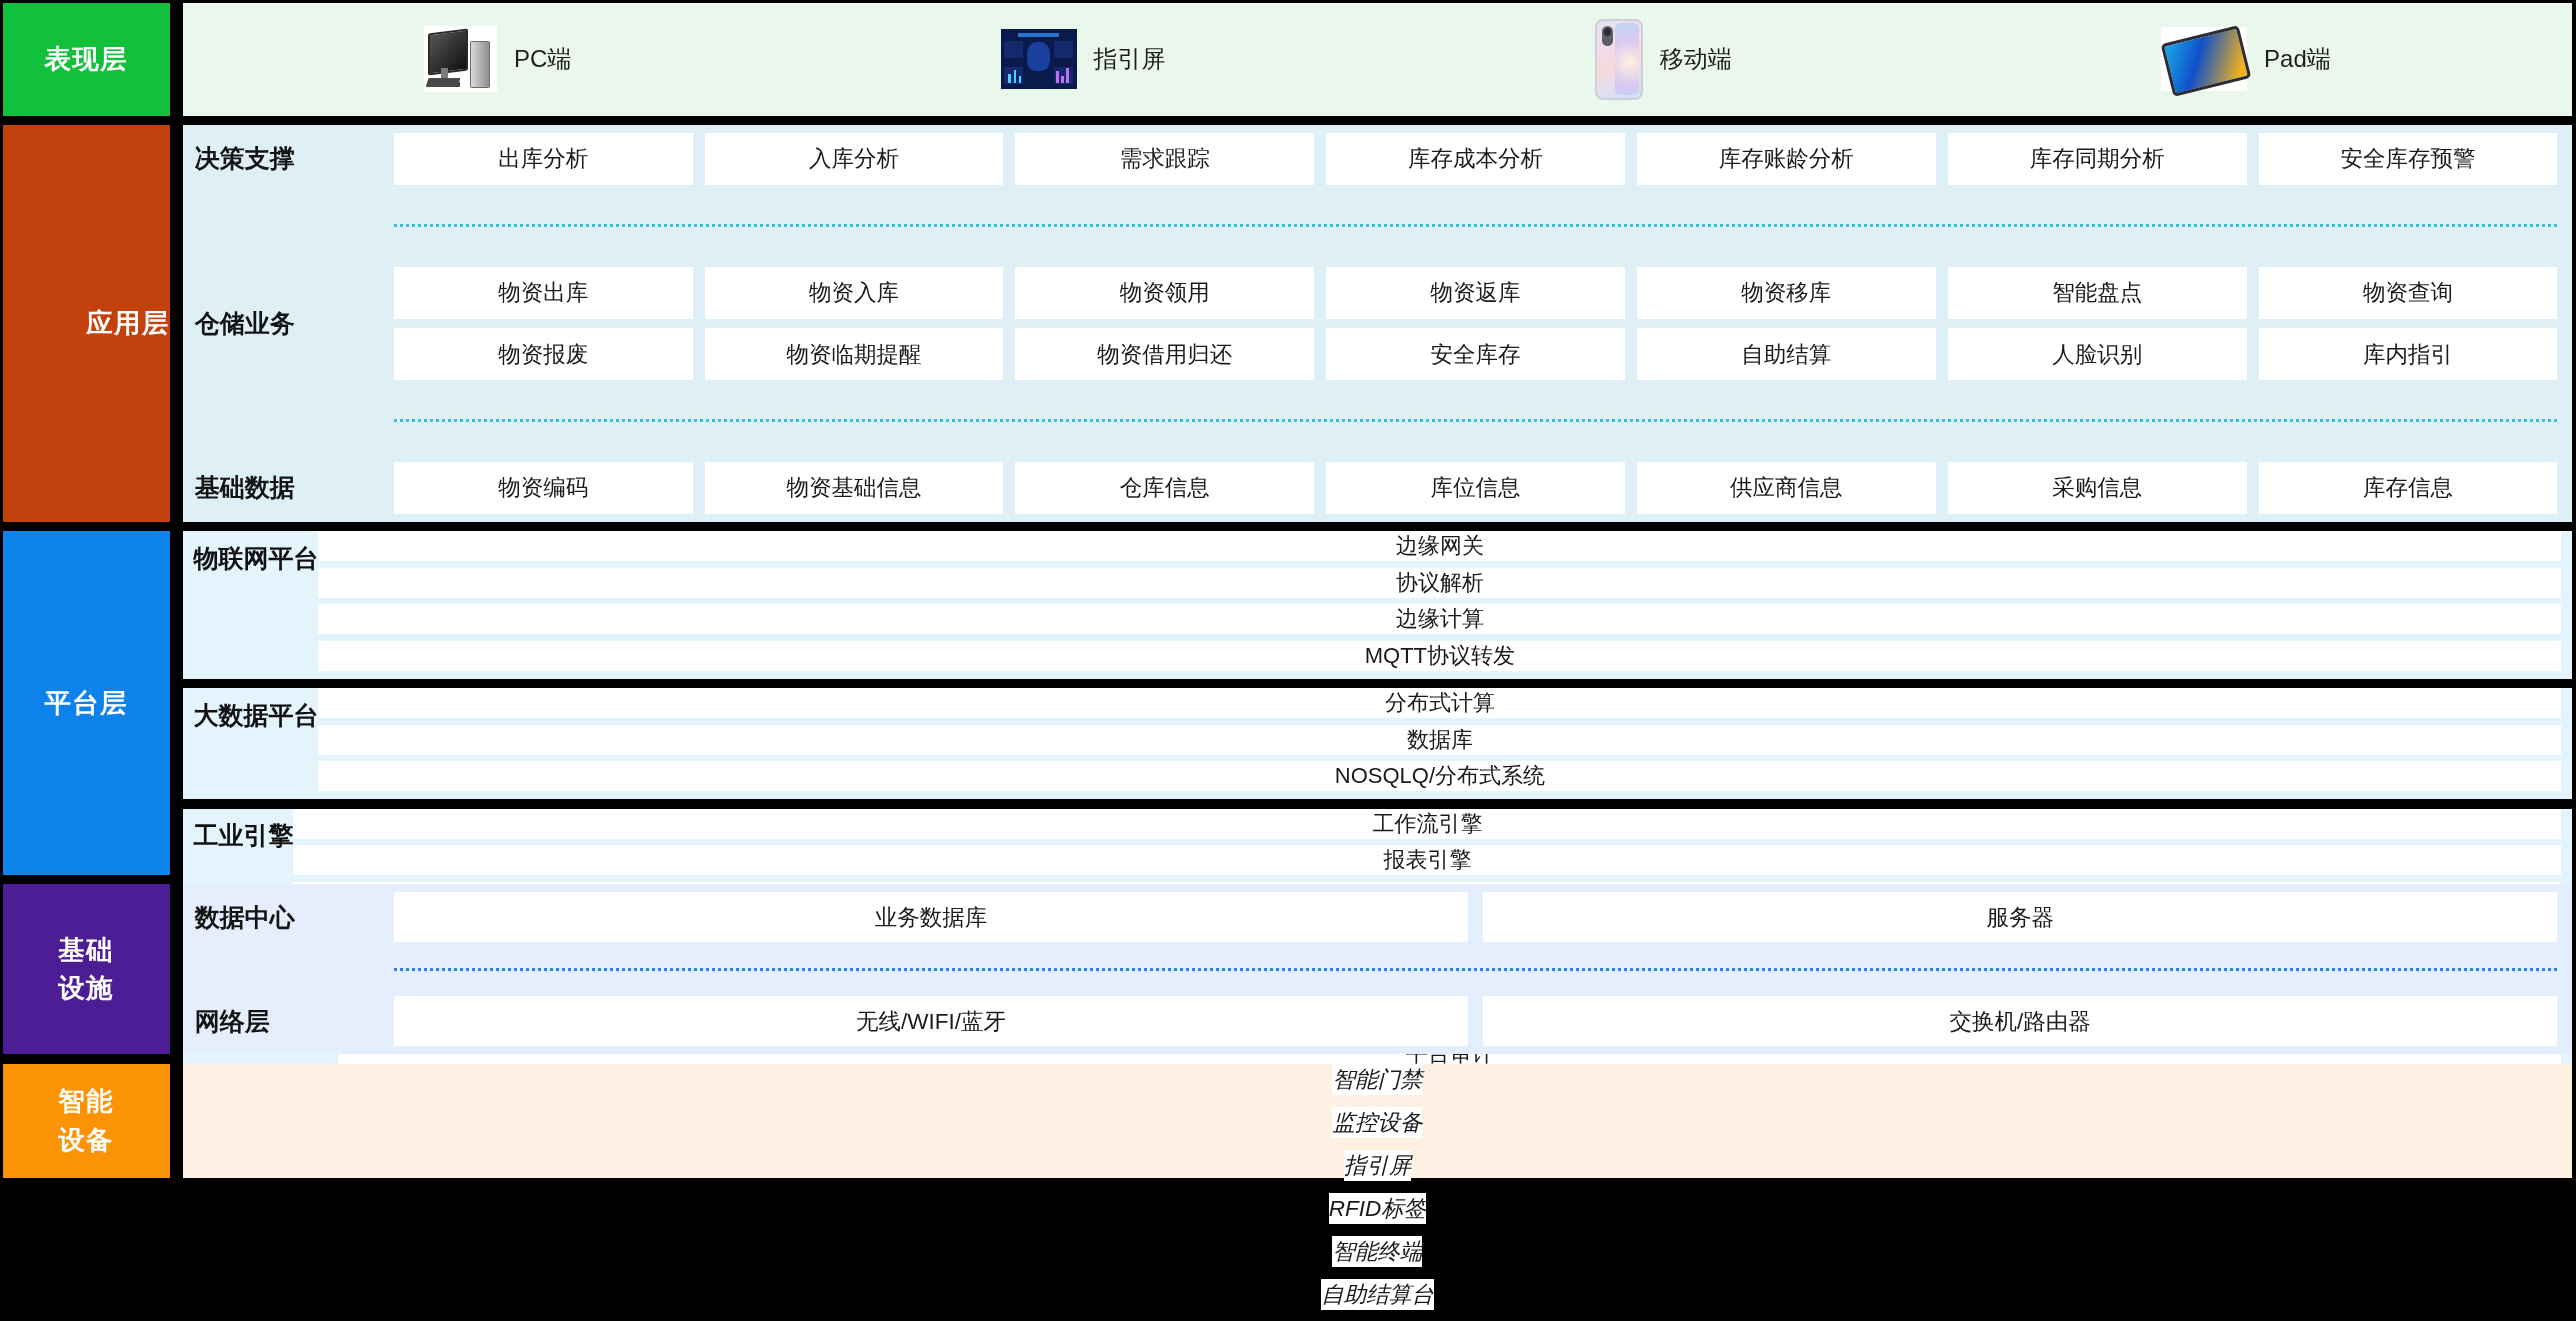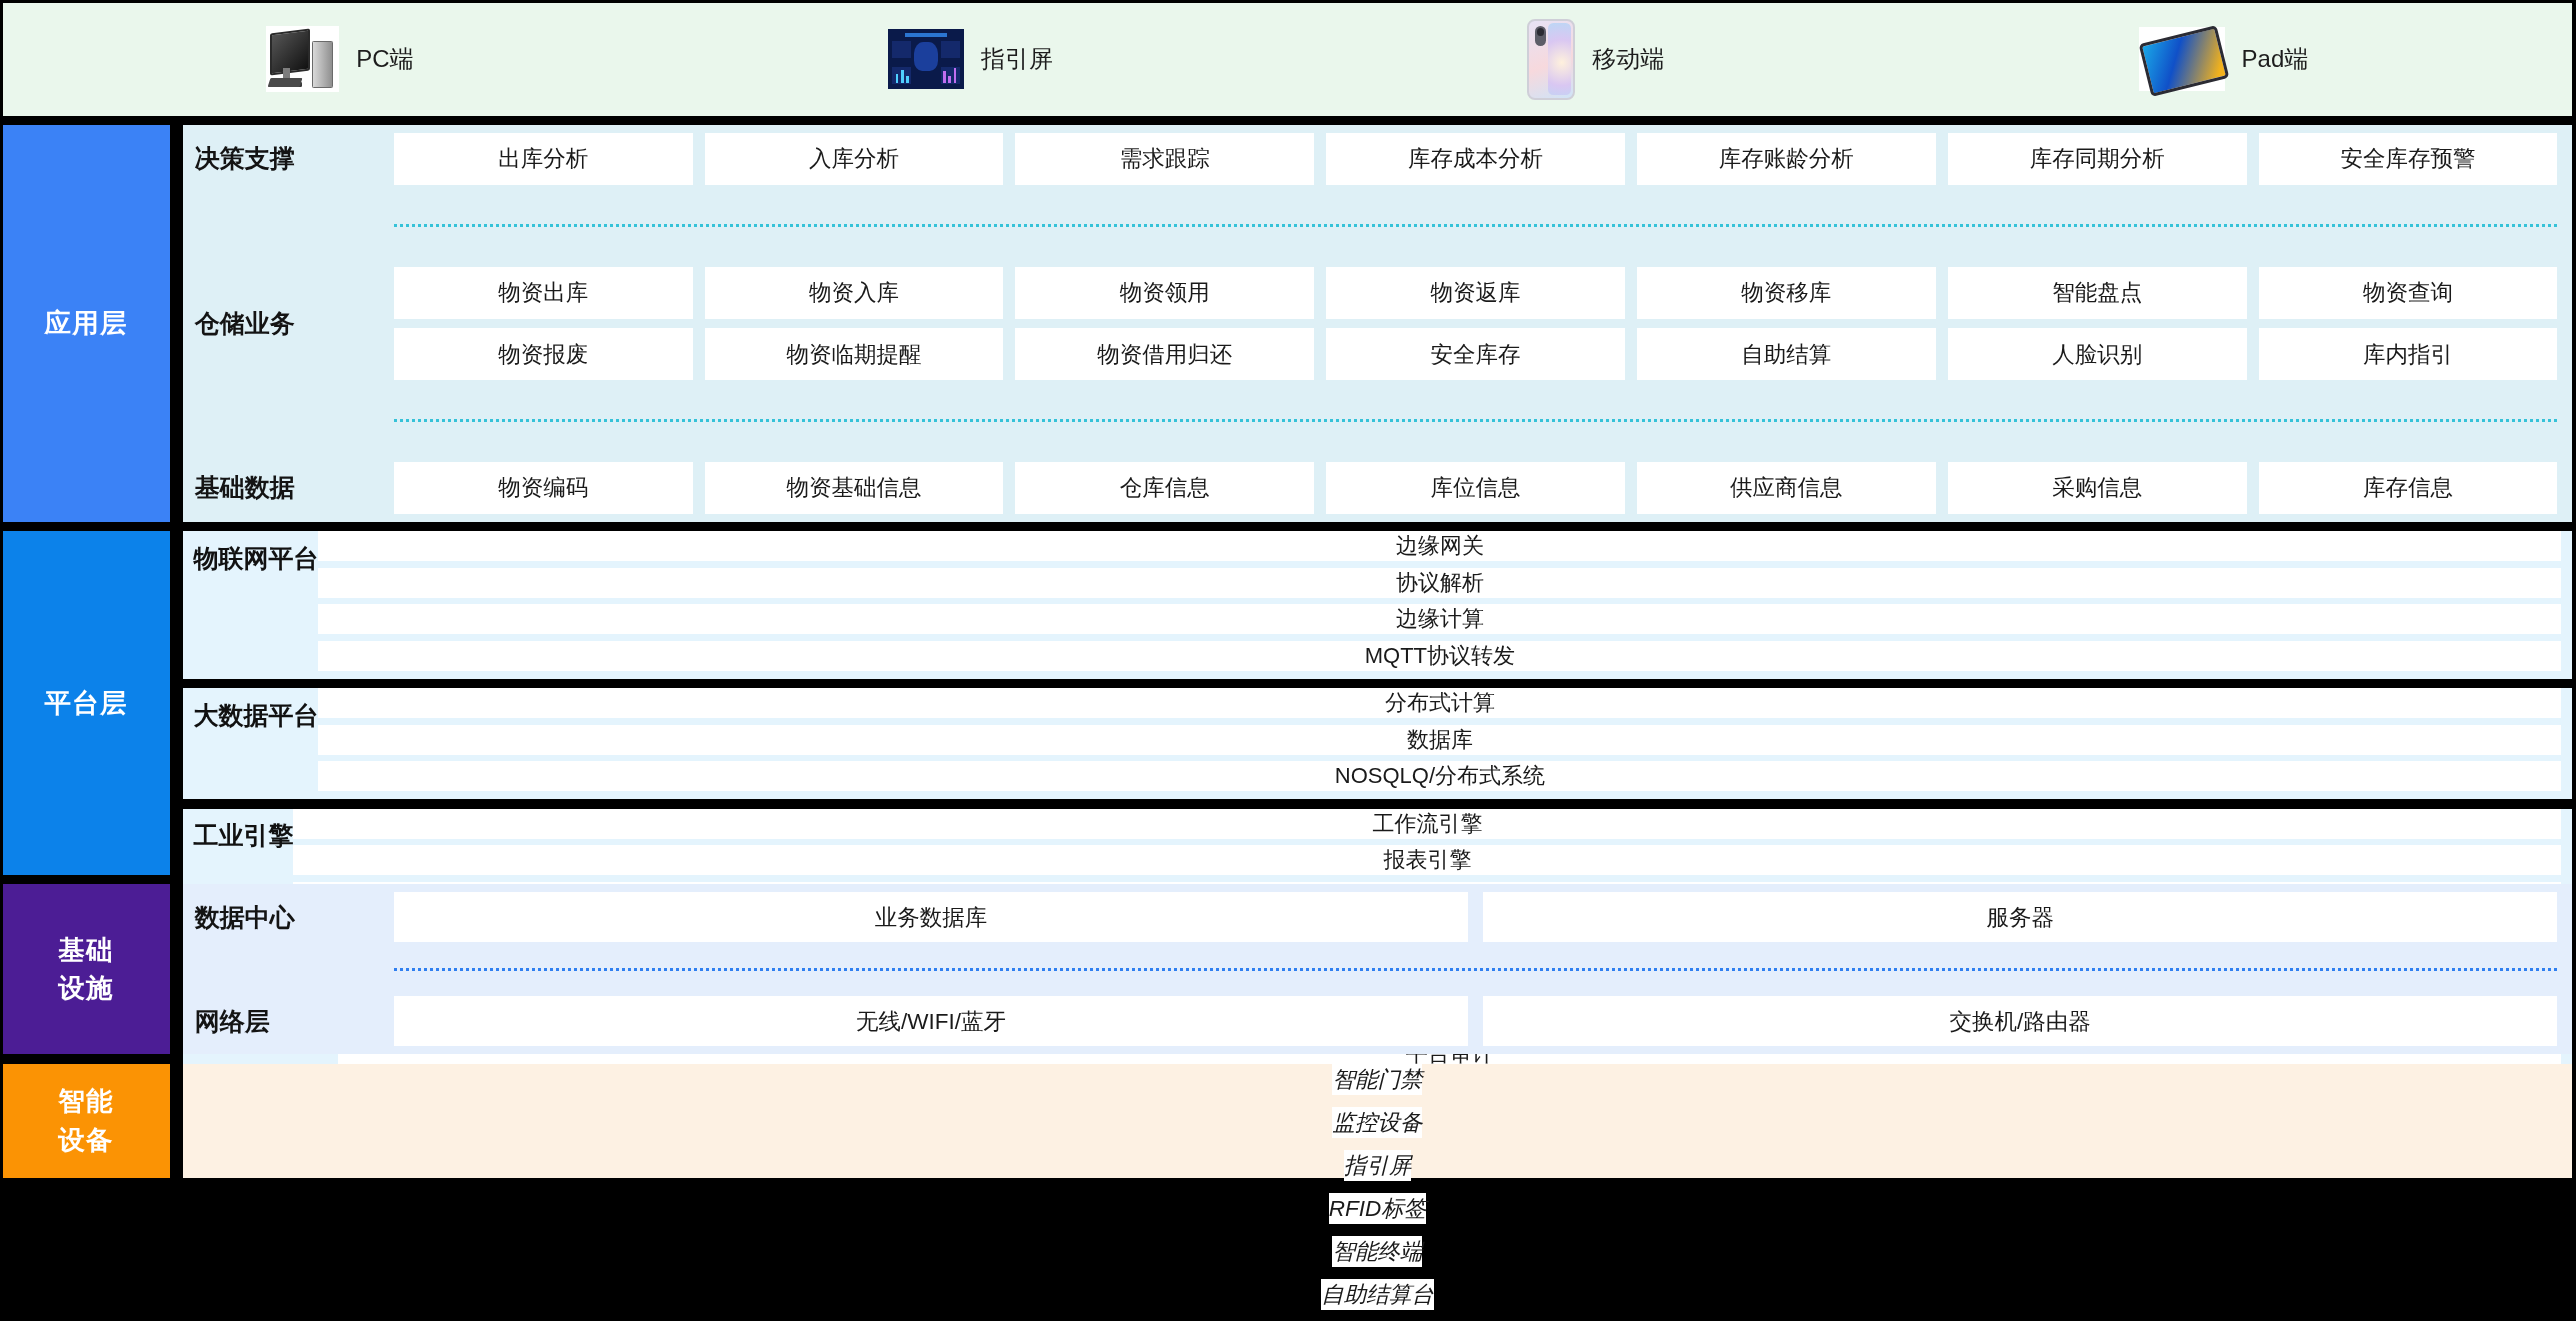--- a/index.html
+++ b/index.html
@@ -26,21 +26,21 @@
     align-items:center;justify-content:center;
     color:#fff;font-weight:bold;
     font-size:26.5px;letter-spacing:1.3px;
     line-height:1.45;
   }
   .layer-label span{display:block;}
   .layer-body{flex:1;display:flex;flex-direction:column;}
 
   
   .lbl-present{background:#12c03c;}
-  .lbl-app{background:#3b82f6;}
+  .lbl-app{background:#c2410c;align-items:flex-end;}
   .lbl-platform{background:#0c82ea;}
   .lbl-infra{background:#4c1d95;}
   .lbl-device{background:#fb9304;}
 
   .body-present{background:#eaf7ec;}
   .body-app{background:#def0f6;}
   .body-infra{background:#e4eefc;}
   .body-device{background:#fdf1e3;}
 
   
@@ -148,20 +148,23 @@
     display:flex;align-items:center;justify-content:center;
     font-size:22.5px;color:#1a1a1a;font-style:italic;
   }
 </style>
 </head>
 <body>
 
 <div class="diagram">
 
   <div class="layer layer-present">
+    <div class="layer-label lbl-present">
+      <span>表现层</span>
+    </div>
     <div class="layer-body body-present">
       <div class="present-items">
 
         <div class="present-item">
           <div class="dev-img pc-img">
             <div class="mon"></div>
               <div class="stand"></div>
               <div class="base"></div>
             <div class="kb"></div>
               <div class="tower"></div>

